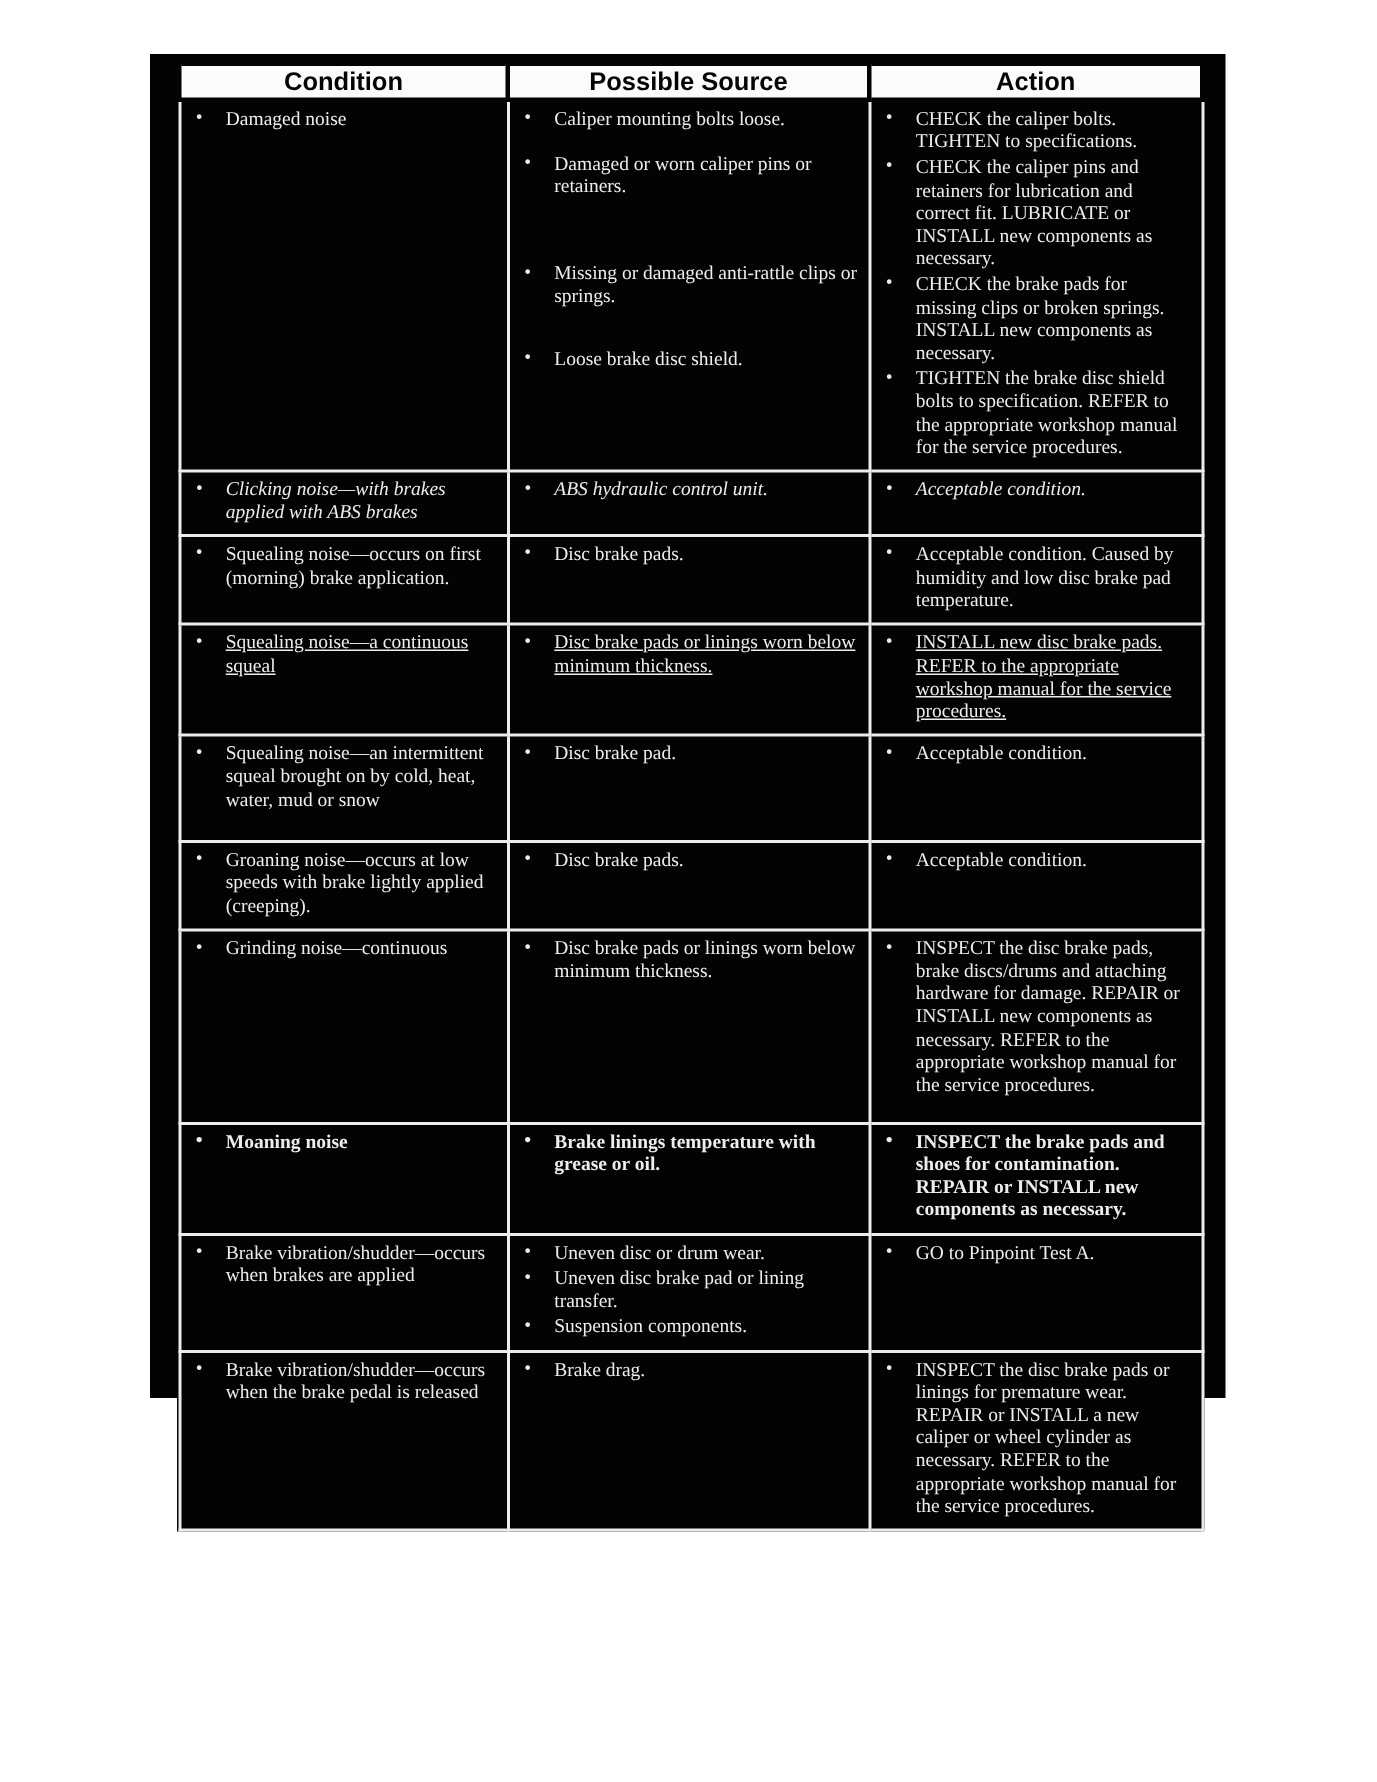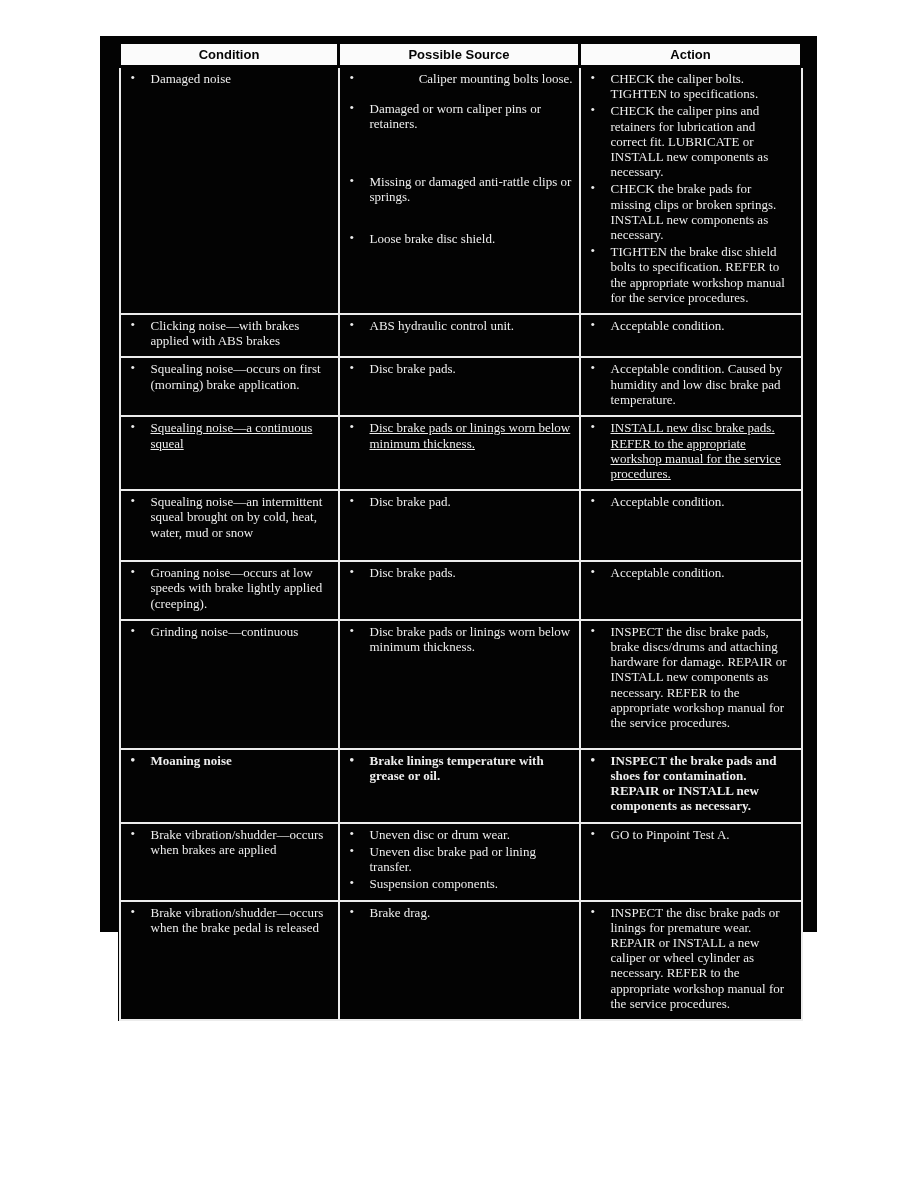--- a/index.html
+++ b/index.html
@@ -25,21 +25,21 @@
     border:2px solid #f2f2f2;
   }
   col.c1{width:219px;}
   col.c2{width:241px;}
   col.c3{width:222px;}
   thead th{
     background:#fbfbfb;
     color:#050505;
     font-family:"Liberation Sans", sans-serif;
     font-weight:bold;
-    font-size:13px;
+    font-size:17px;
     line-height:17px;
     text-align:center;
     height:19px;
     padding:1px 2px;
     border-left:3px solid #030303;
     border-right:3px solid #030303;
     border-top:2px solid #030303;
     border-bottom:3px solid #030303;
   }
   tbody td{
@@ -57,31 +57,31 @@
     margin:0 0 2px 0;
   }
   ul.cell-list li::before{
     content:"\2022";
     position:absolute;
     left:8px;top:-1px;
     font-size:13px;
   }
   
   tbody tr:nth-child(1) td{height:236px;}
-  tbody tr:nth-child(2) td{height:30px;}
+  tbody tr:nth-child(2) td{height:30px;font-style:italic;}
   tbody tr:nth-child(3) td{height:48px;}
   tbody tr:nth-child(4) td{height:60px;text-decoration:underline;}
   tbody tr:nth-child(5) td{height:60px;}
   tbody tr:nth-child(6) td{height:47px;}
   tbody tr:nth-child(7) td{height:118px;margin-top:47px;}
   tbody tr:nth-child(8) td{height:58px;font-weight:bold;}
   tbody tr:nth-child(9) td{height:62px;}
   tbody tr:nth-child(10) td{height:100px;margin-top:30px;}
   
-  tbody tr:nth-child(1) td:nth-child(2) li:nth-child(1){margin-bottom:15px;text-align:right;}
+  tbody tr:nth-child(1) td:nth-child(2) li:nth-child(1){margin-bottom:15px;}
   tbody tr:nth-child(1) td:nth-child(2) li:nth-child(2){margin-bottom:42px;}
   tbody tr:nth-child(1) td:nth-child(2) li:nth-child(3){margin-bottom:27px;}
 </style>
 </head>
 <body>
 
 <div class="scan-box">
   <table class="diag">
     <colgroup>
       <col class="c1">

